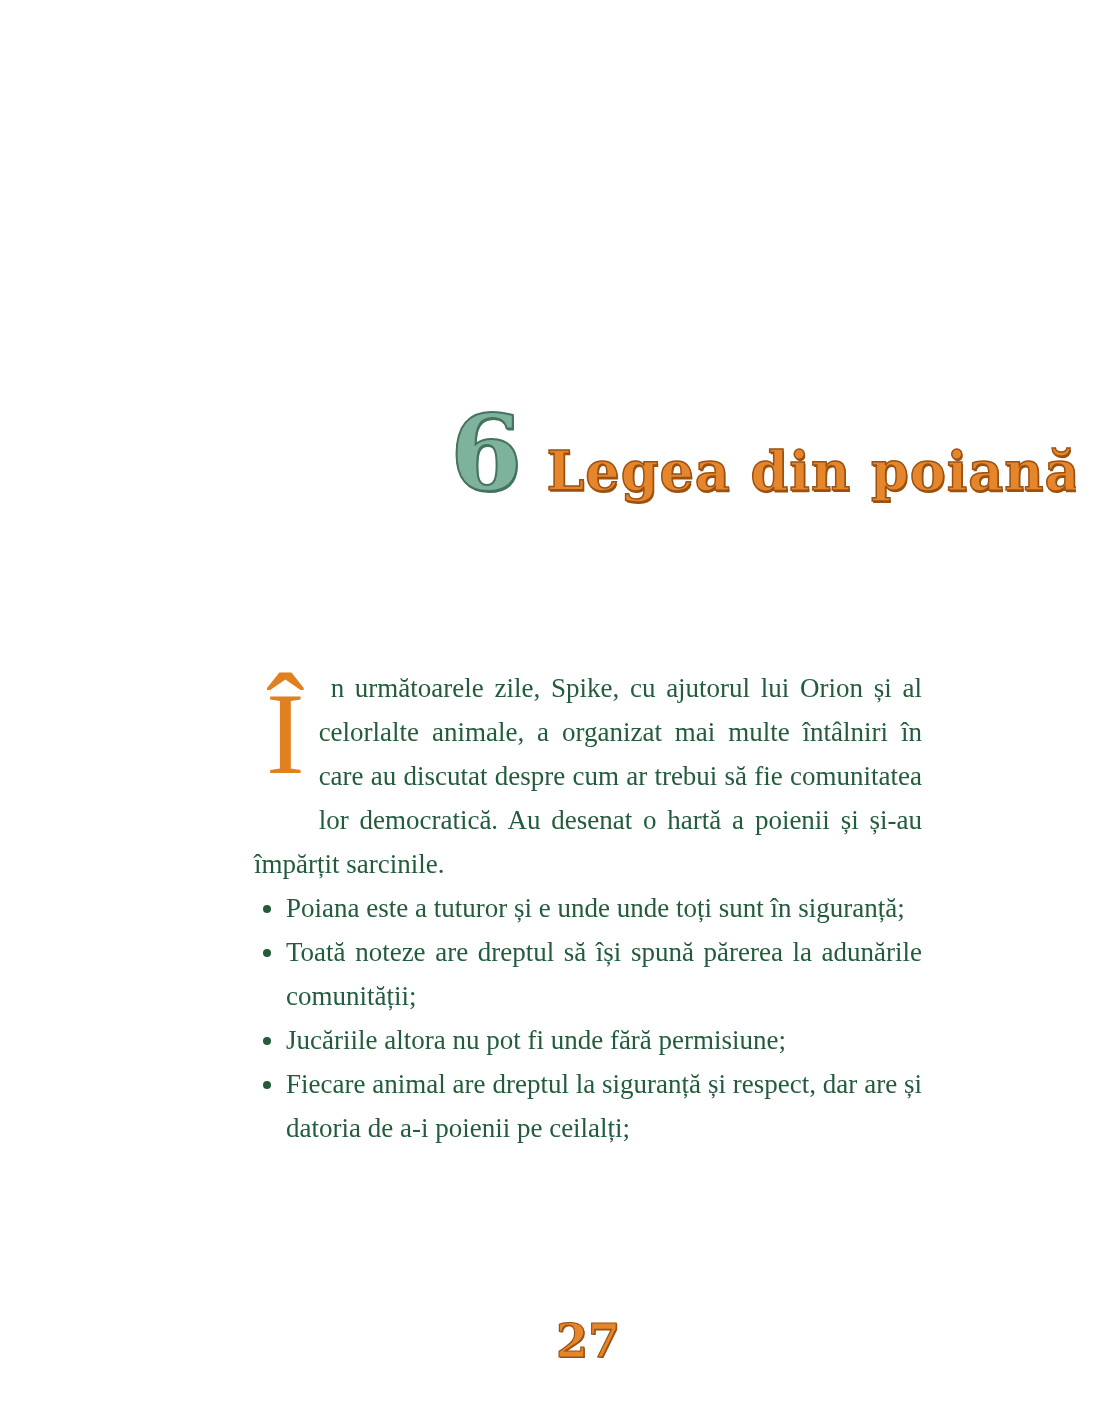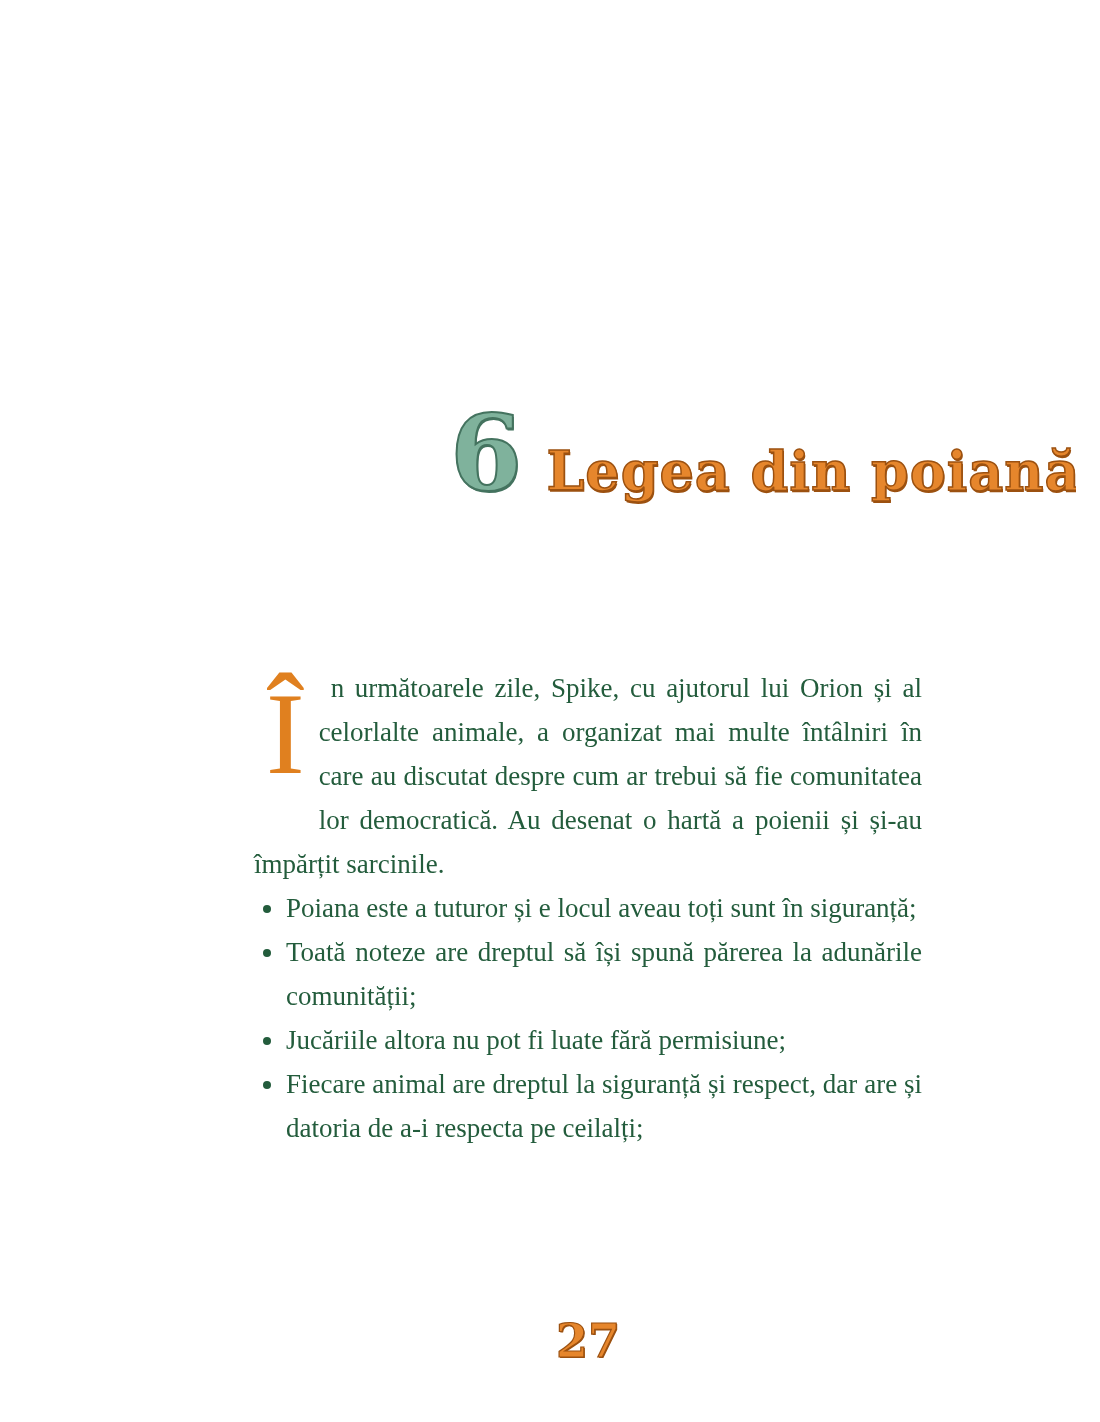--- a/index.html
+++ b/index.html
@@ -101,24 +101,24 @@
   <header class="chapter-heading">
     <span class="chapter-number">6</span><span class="chapter-title">Legea din poiană</span>
   </header>
 
   <main class="body-text">
 
     <p class="para"><span class="drop-cap">Î</span><span>n următoarele zile, Spike, cu ajutorul lui Orion și al celorlalte animale, a organizat mai multe întâlniri în care au discutat despre cum ar trebui să fie comunitatea lor democratică. Au desenat o hartă a poienii și și-au împărțit sarcinile.</span></p>
 
 
     <ul class="bullet-list">
-      <li class="bullet-item">Poiana este a tuturor și e locul aveau toți sunt în siguranță;</li>
+      <li class="bullet-item">Poiana este a tuturor și e unde unde toți sunt în siguranță;</li>
       <li class="bullet-item">Toată noteze are dreptul să își spună părerea la adunările comunității;</li>
-      <li class="bullet-item">Jucăriile altora nu pot fi luate fără permisiune;</li>
-      <li class="bullet-item">Fiecare animal are dreptul la siguranță și respect, dar are și datoria de a-i respecta pe ceilalți;</li>
+      <li class="bullet-item">Jucăriile altora nu pot fi unde fără permisiune;</li>
+      <li class="bullet-item">Fiecare animal are dreptul la siguranță și respect, dar are și datoria de a-i poienii pe ceilalți;</li>
     </ul>
 
   </main>
 
   <footer class="page-footer">
     <span class="page-number">27</span>
   </footer>
 
 </div>
 

